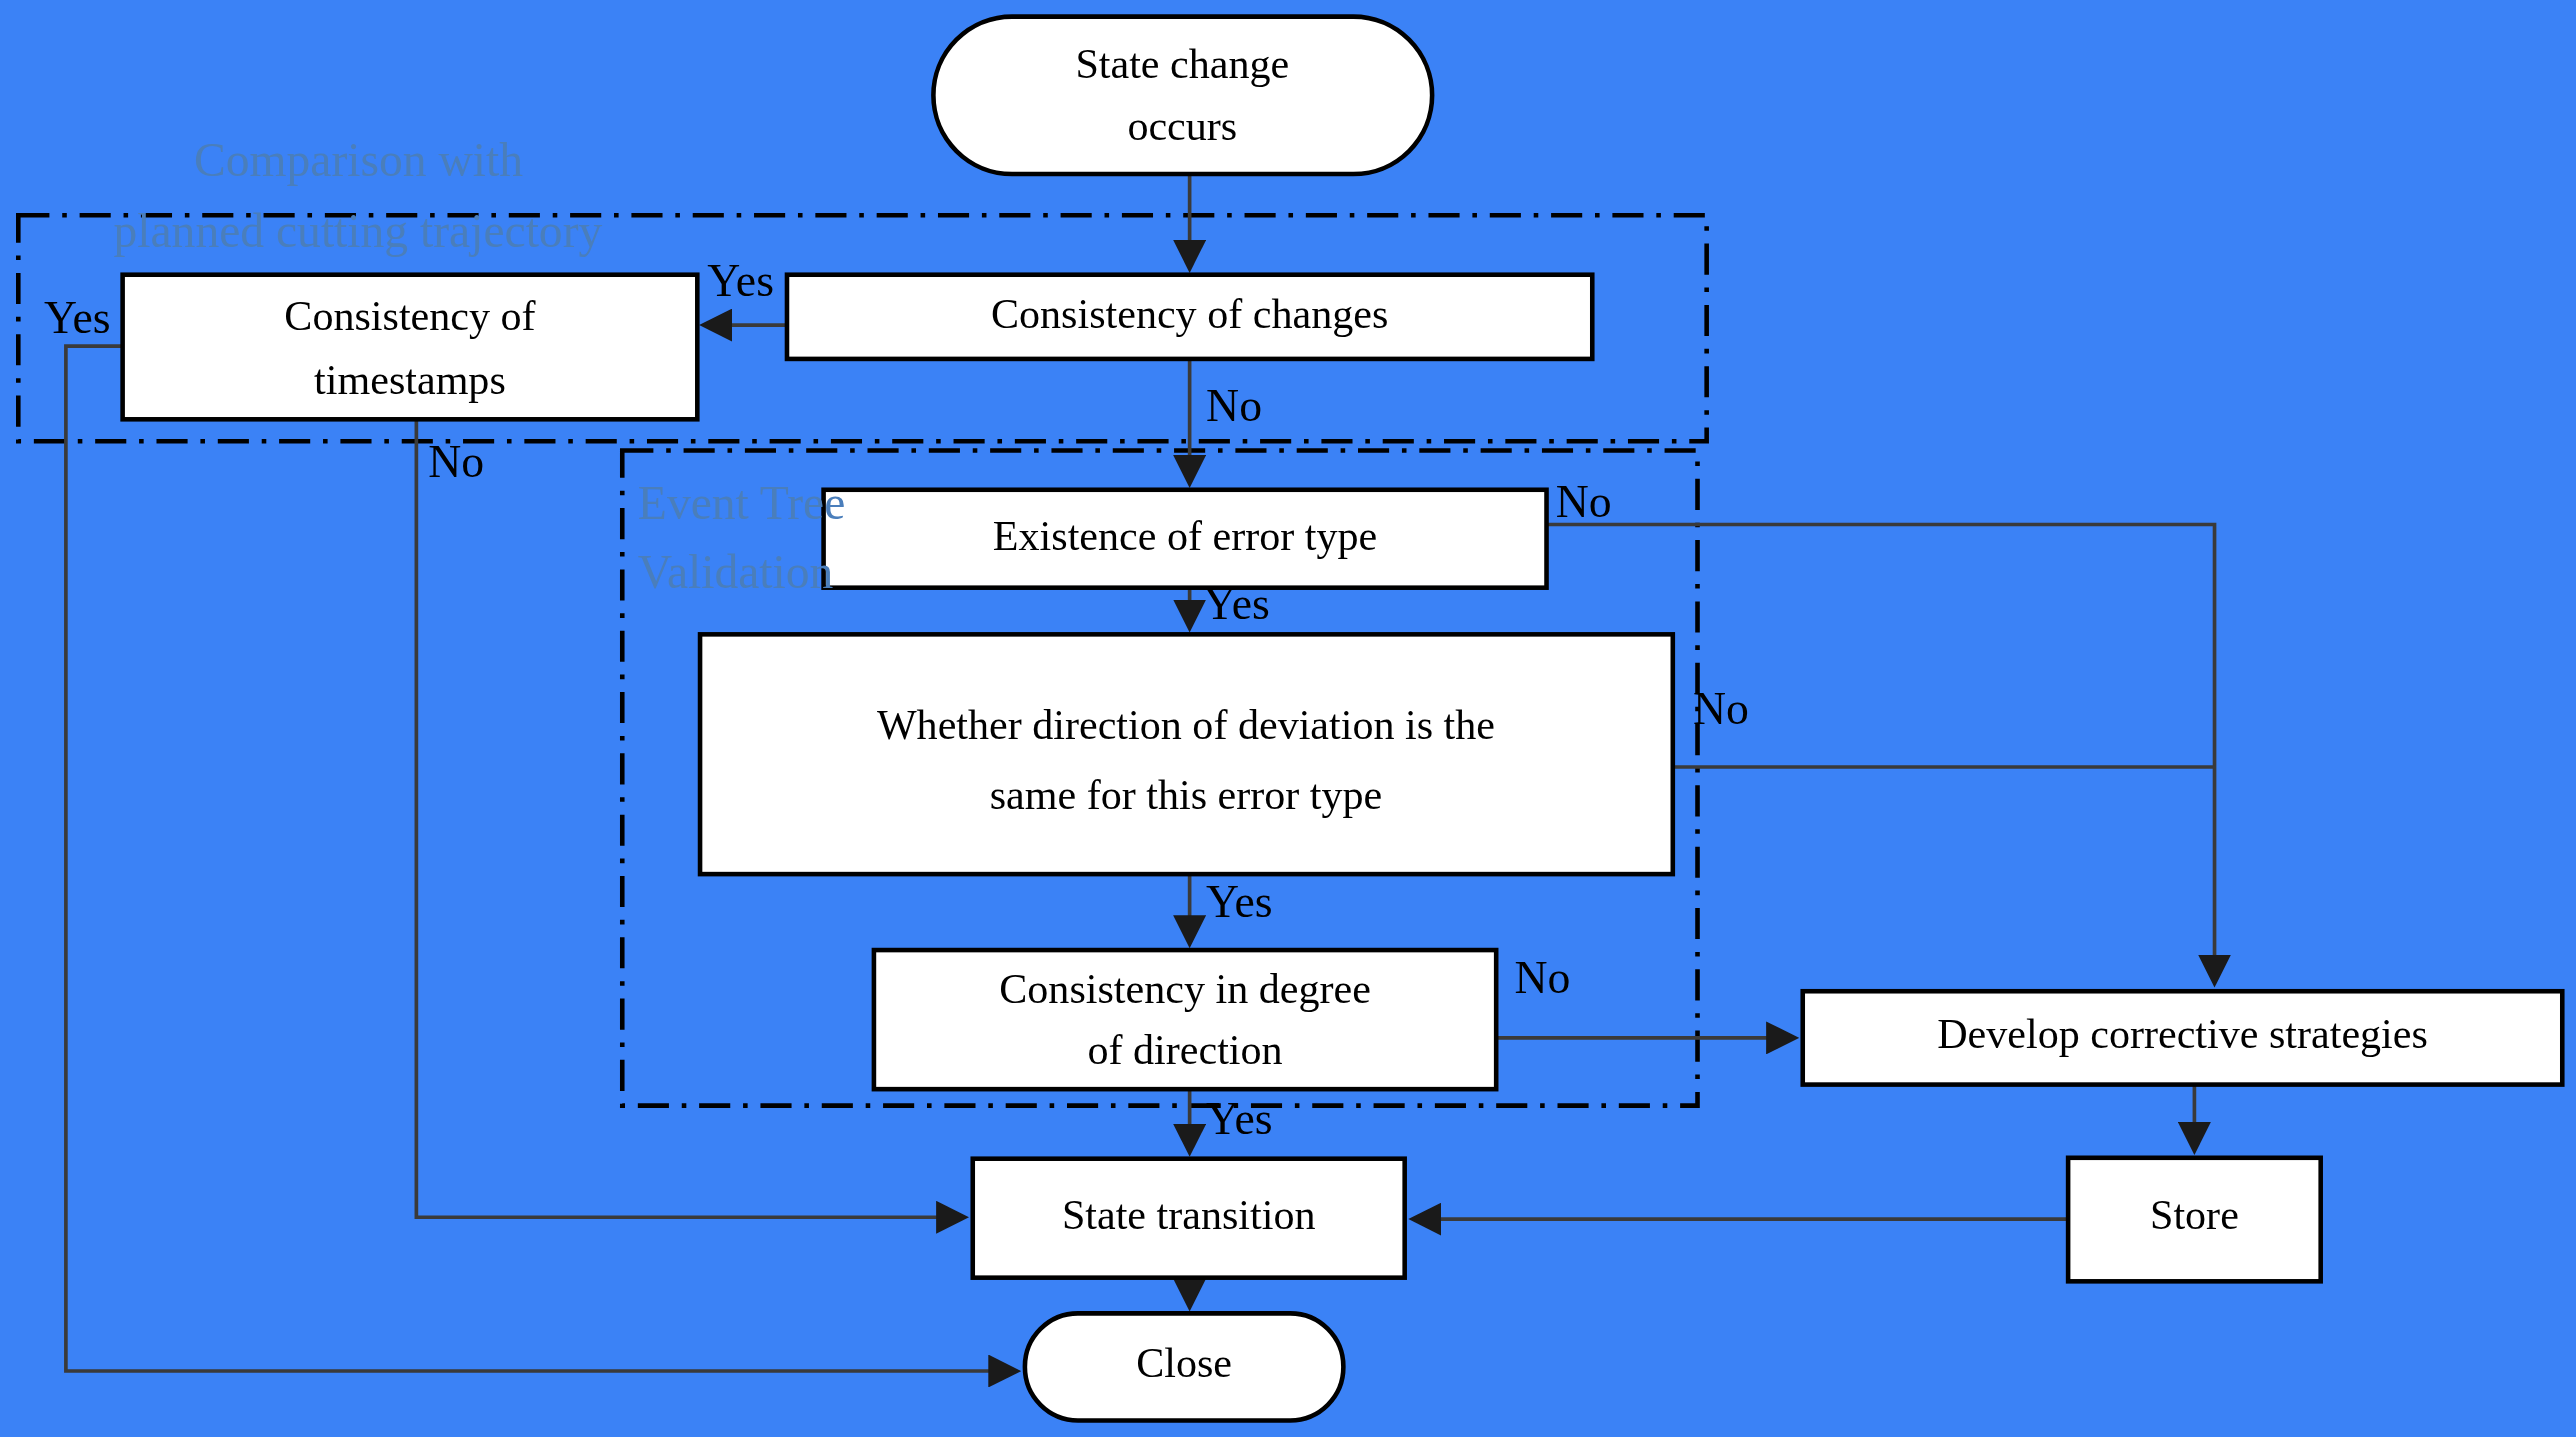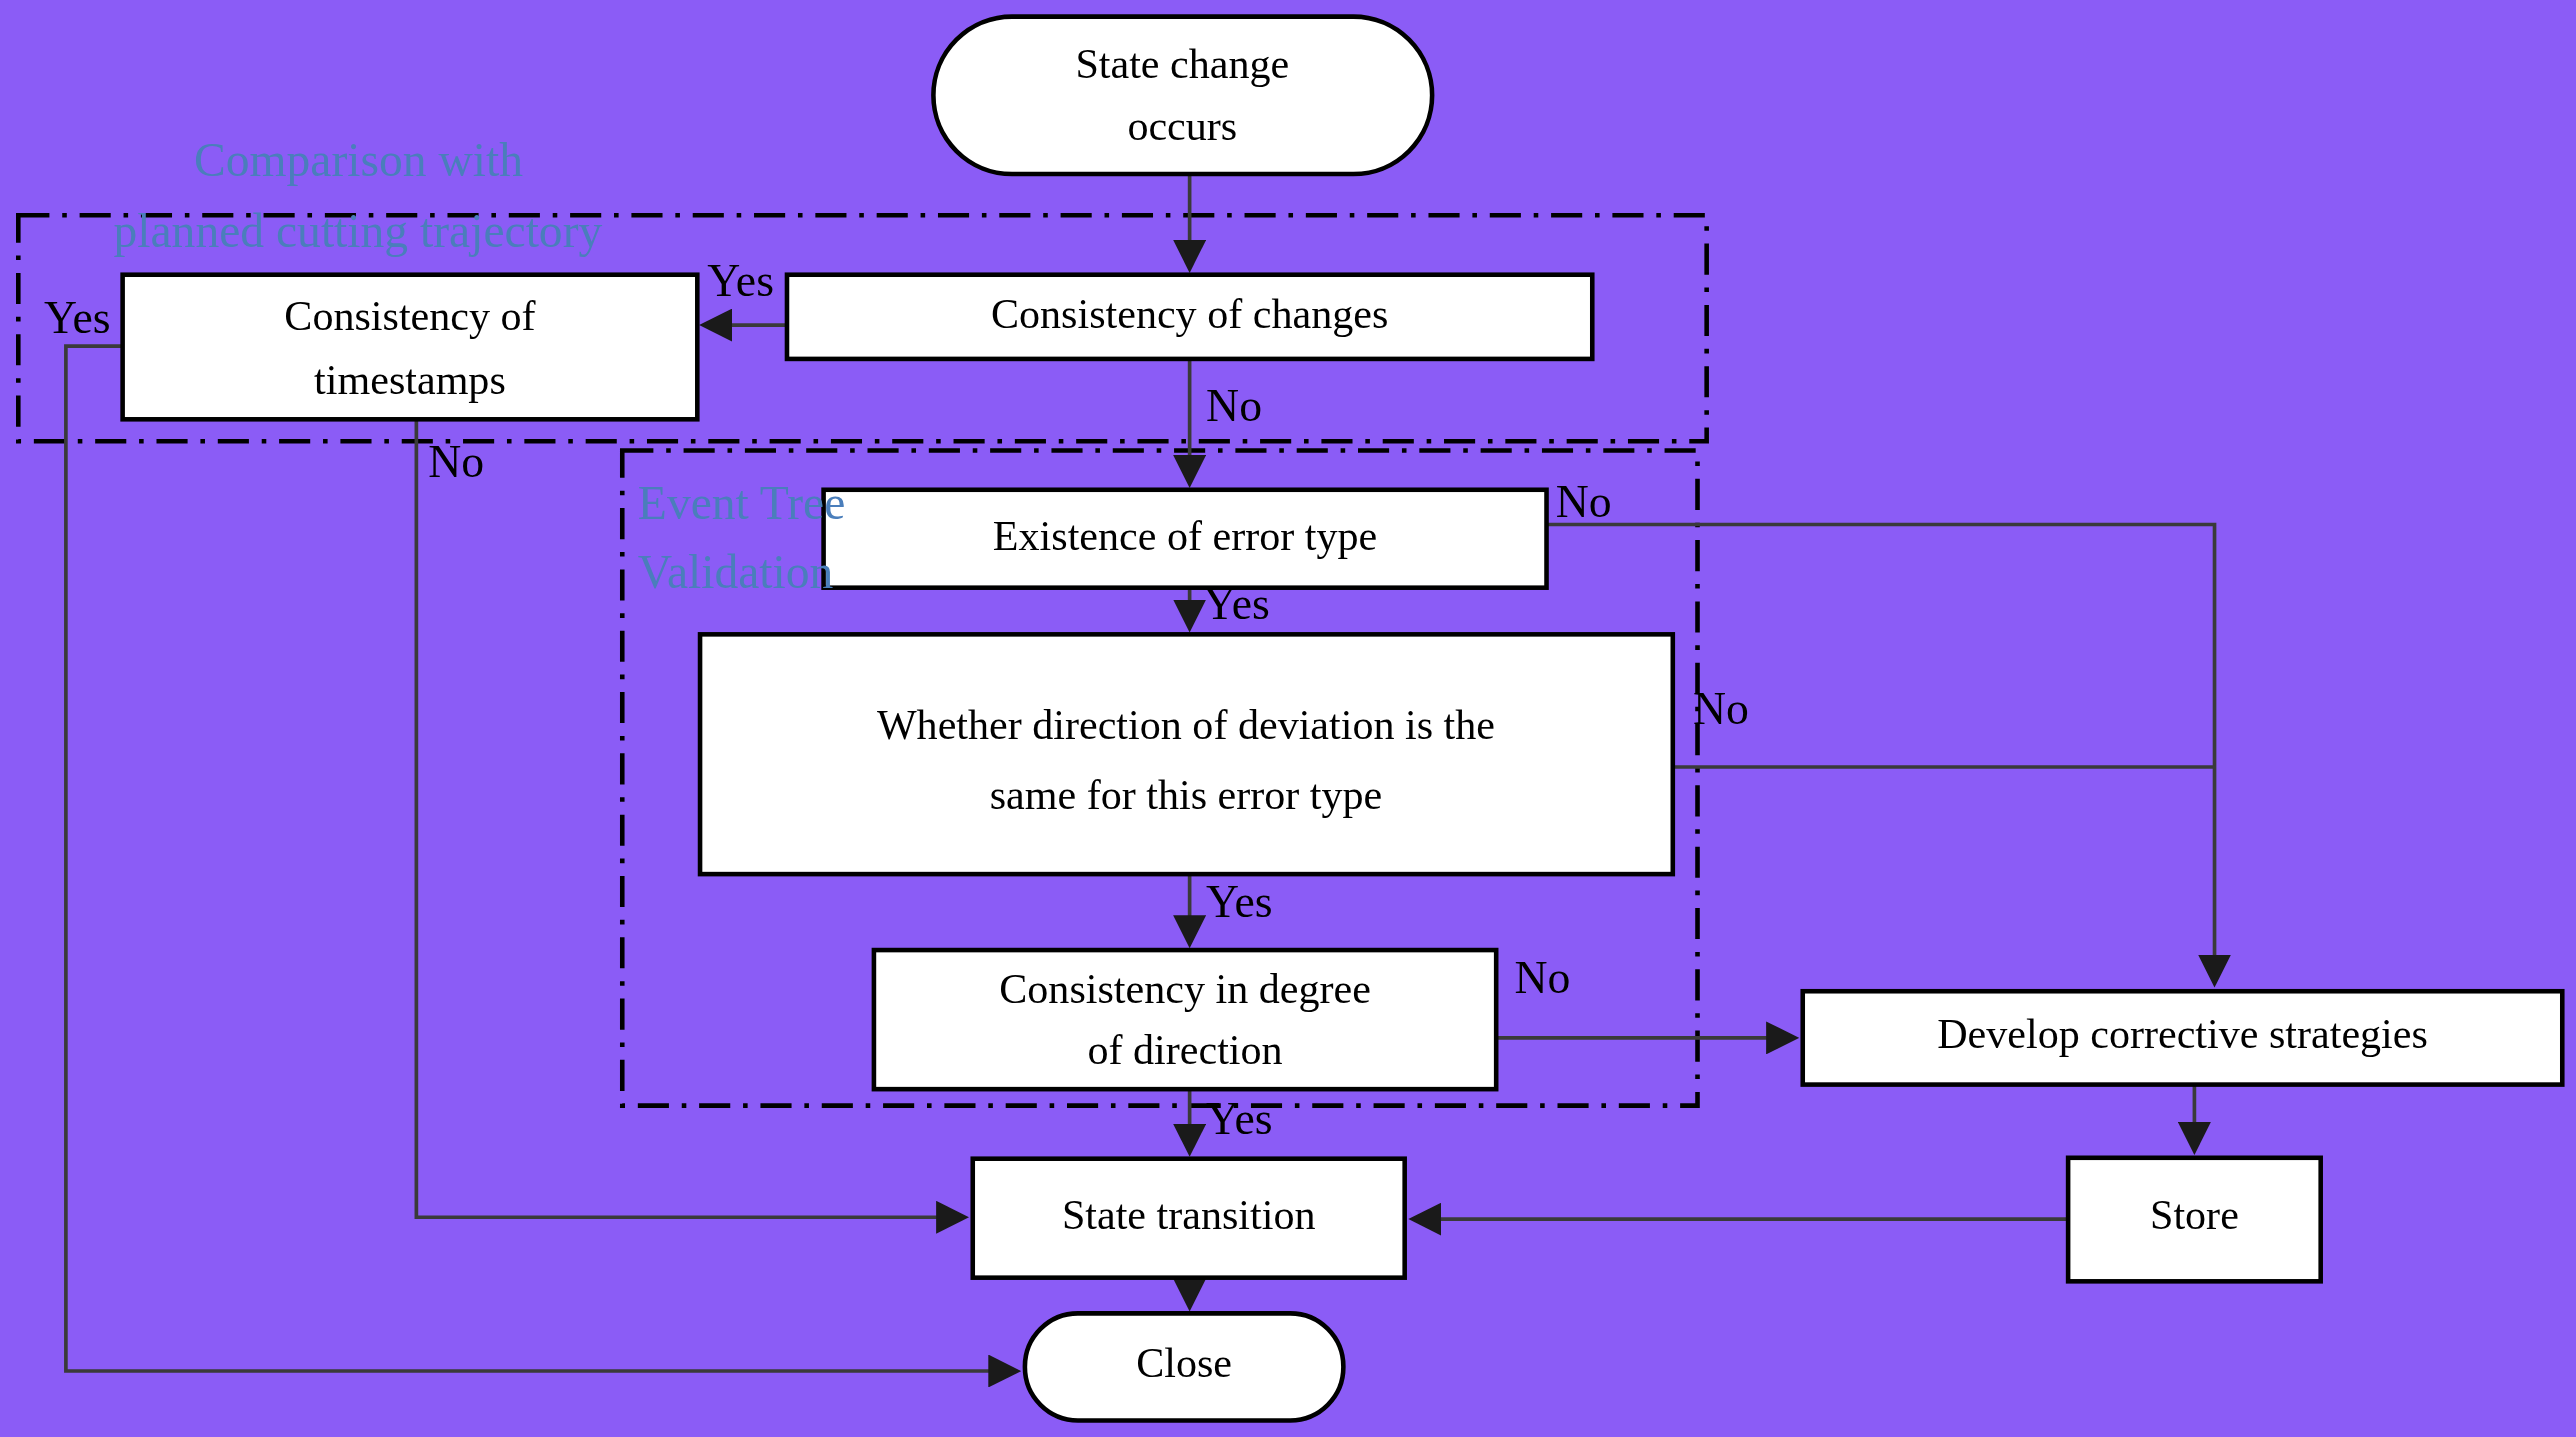--- a/index.html
+++ b/index.html
@@ -4,21 +4,21 @@
 <style>
   html, body {
     margin: 0;
     padding: 0;
     background: #ffffff;
   }
   #diagram-root {
     position: relative;
     width: 2576px;
     height: 1438px;
-    background: #8b5cf6;
+    background: #3b82f6;
     font-family: "Liberation Serif", "DejaVu Serif", serif;
     overflow: hidden;
   }
   svg.flow {
     position: absolute;
     top: 0;
     left: 0;
     width: 2576px;
     height: 1438px;
   }

